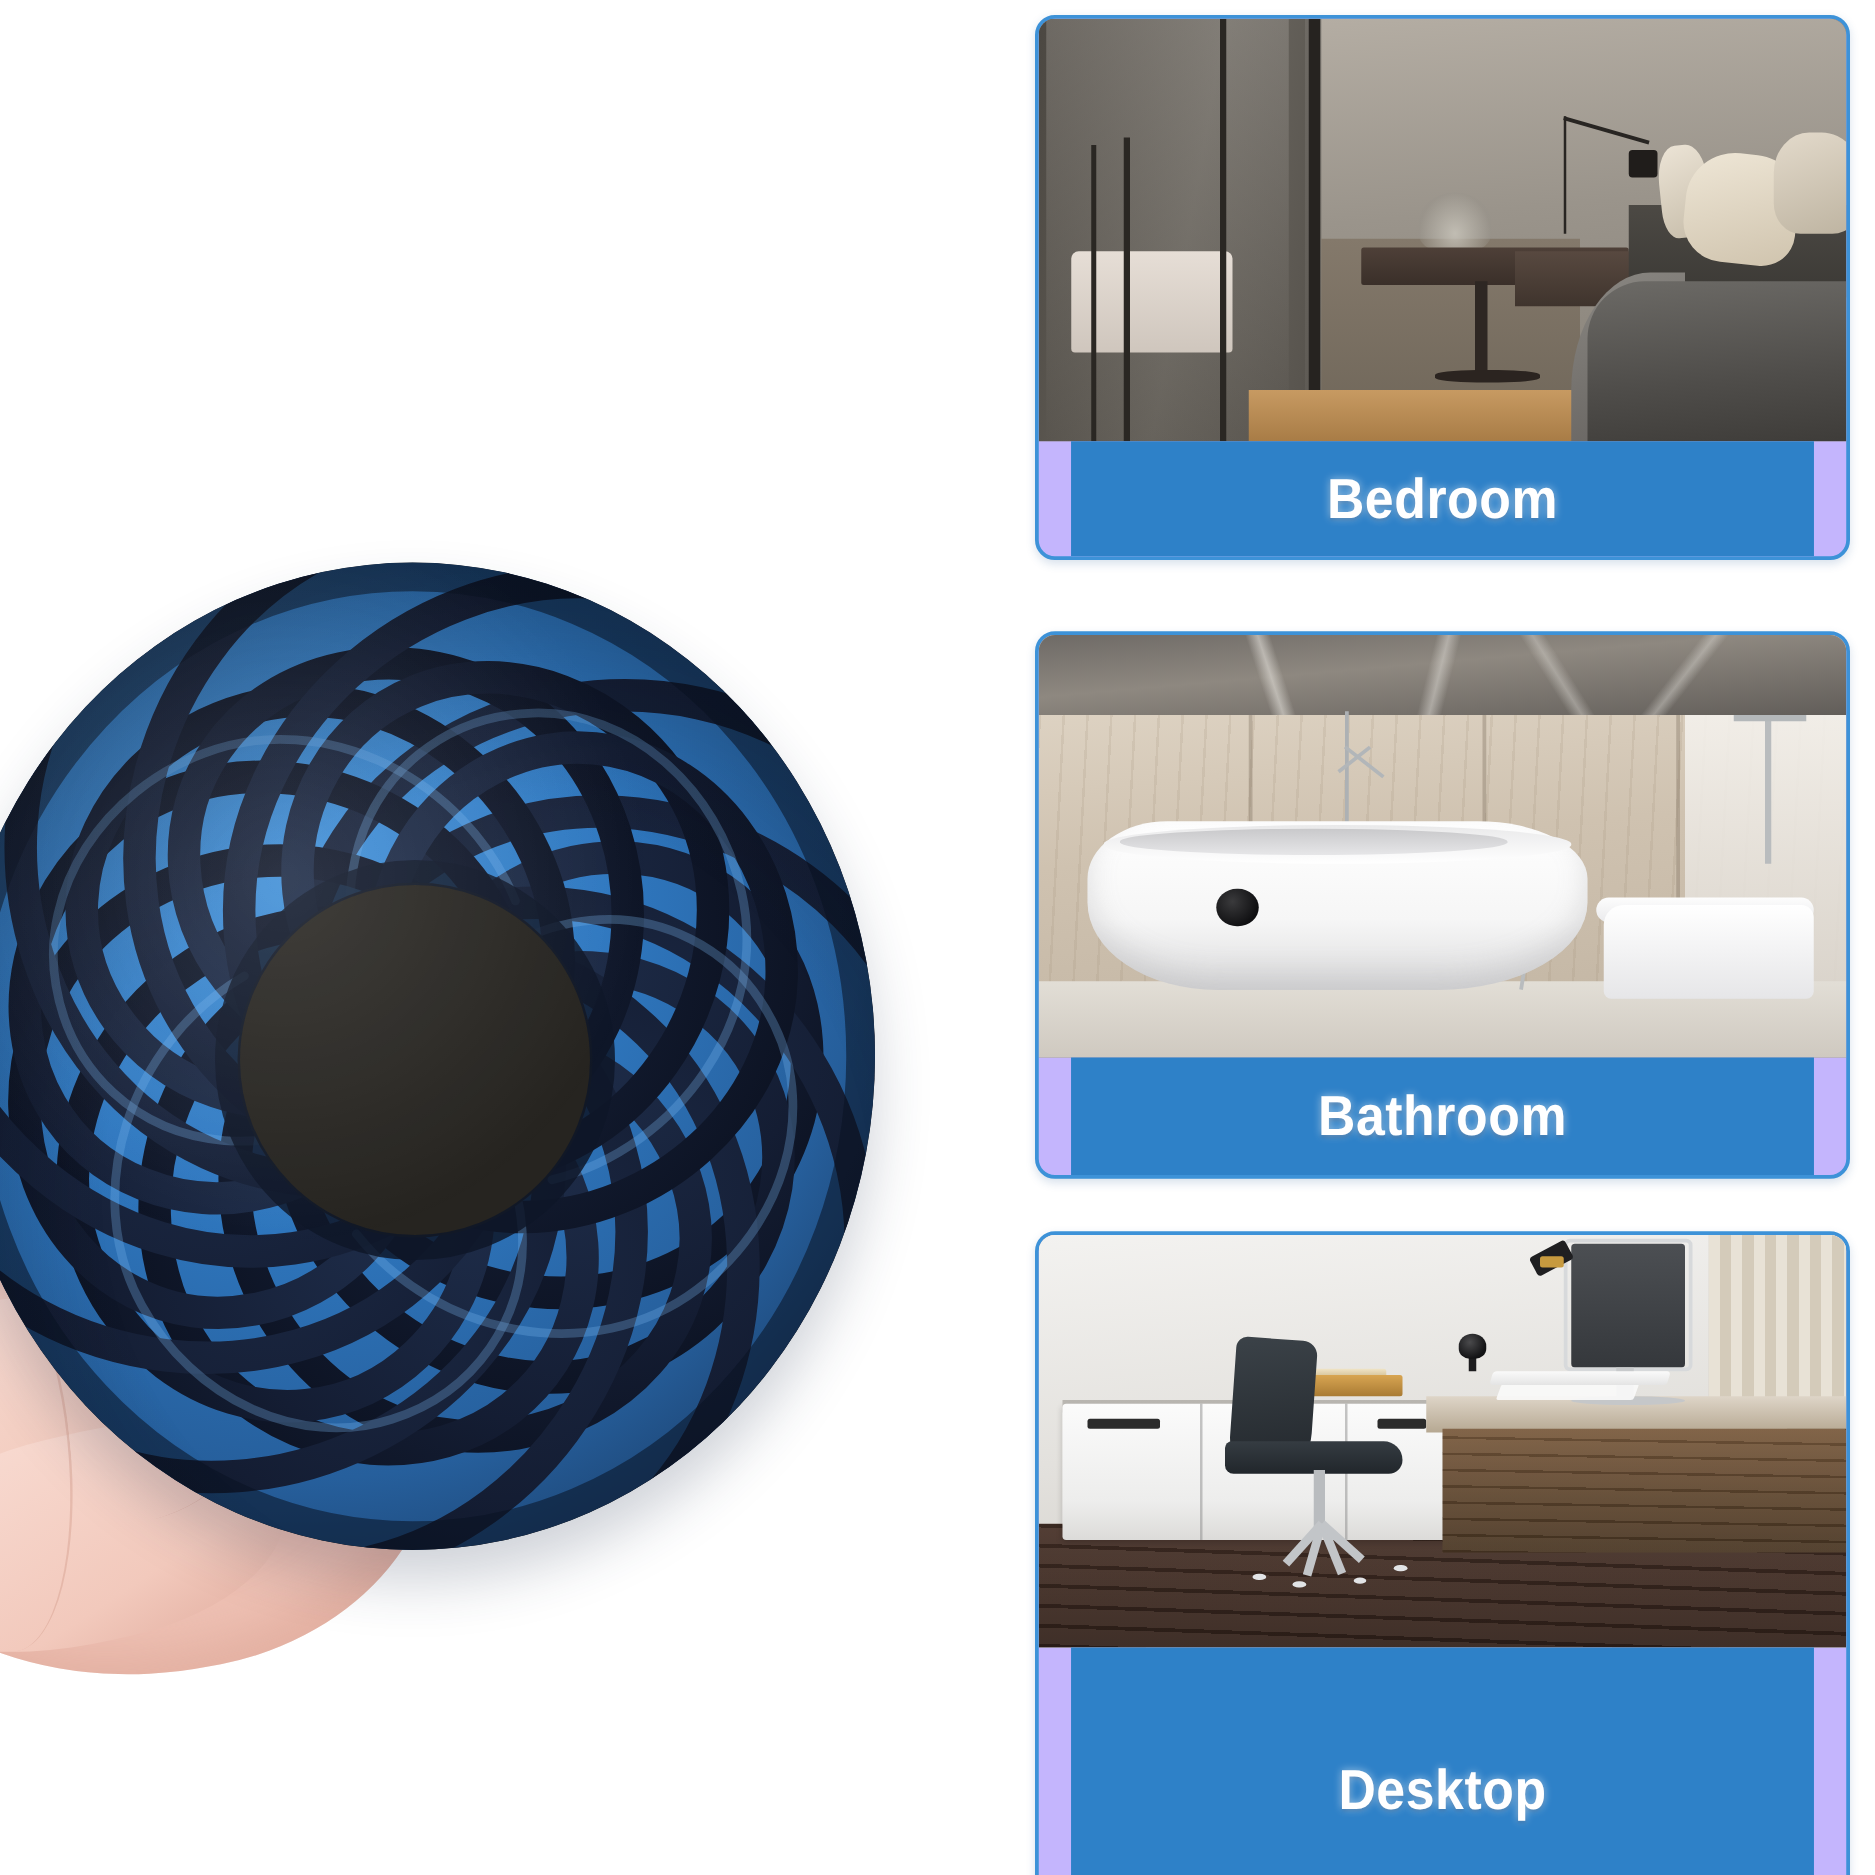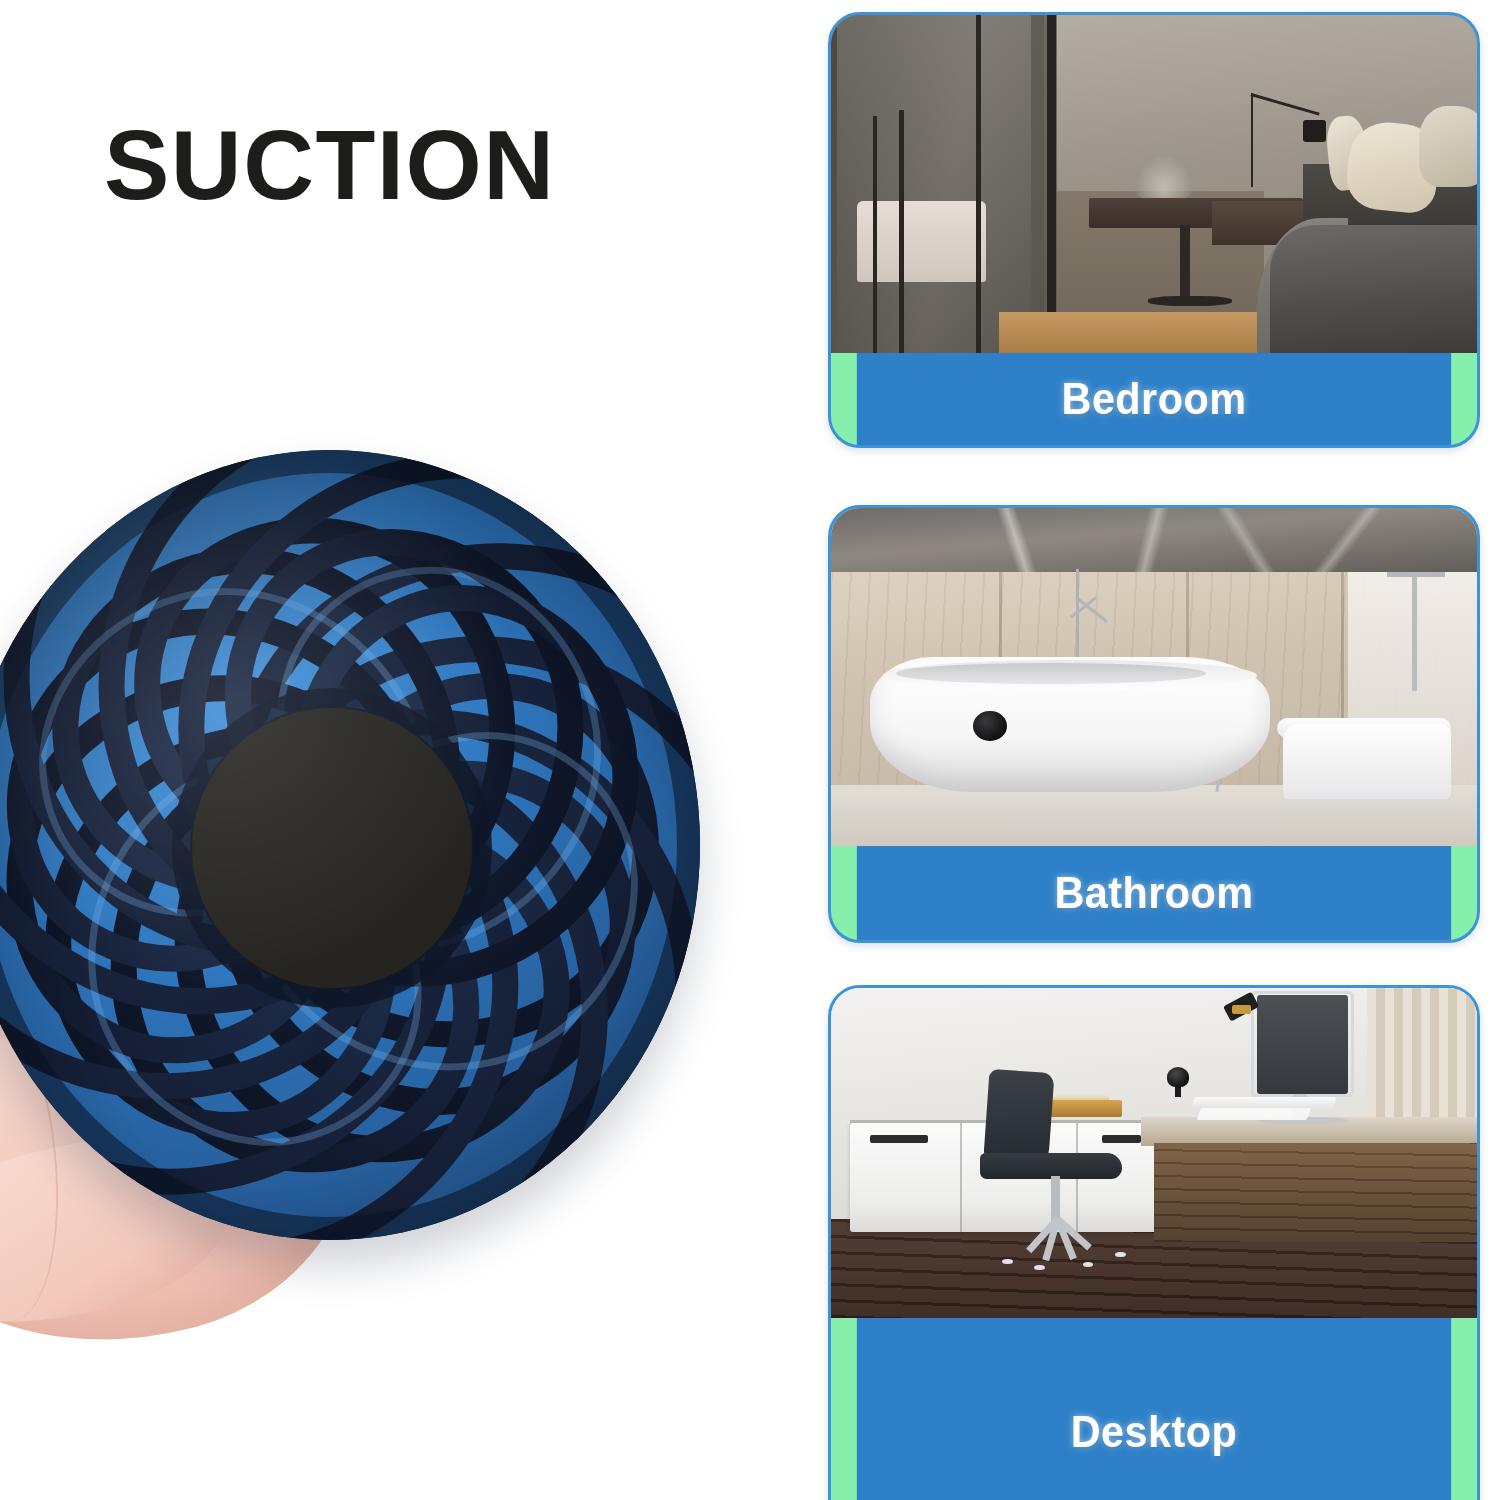--- a/index.html
+++ b/index.html
@@ -129,23 +129,23 @@
     position: absolute;
     left: 828px;
     top: 12px;
     width: 652px;
     height: 1413px;
   }
   .card {
     position: absolute;
     left: 0;
     width: 652px;
-    border-radius: 32px;
+    border-radius: 16px;
     overflow: hidden;
-    background: #86efac;
+    background: #c4b5fd;
     border: 3px solid #3d92d8;
     box-sizing: border-box;
     box-shadow: 0 3px 8px rgba(40,90,150,.18);
   }
   .card-1 { top: 0px;    height: 436px; }
   .card-2 { top: 493px;  height: 438px; }
   .card-3 { top: 973px;  height: 564px; }
 
   .photo {
     position: relative;
@@ -352,21 +352,20 @@
   .l3{ transform: rotate(-22deg);} .l4{ transform: rotate(-48deg);}
   .desk-caster { position:absolute; width:1.6%; height:1.6%; border-radius:50%;
     background:#e2e4e6;}
   .c1{ left:26.5%; top:82%;} .c2{ left:31.5%; top:84%;}
   .c3{ left:39%; top:83%;} .c4{ left:44%; top:80%;}
 </style>
 </head>
 <body>
 
 <div class="headline">
-  <span class="line">SUCTION</span>
 </div>
 
 <div class="product-stage">
 
   <div class="hand">
     <div class="palm"></div>
     <div class="finger-b"></div>
     <div class="finger-a"></div>
     <div class="hand-crease"></div>
     <div class="hand-crease2"></div>

